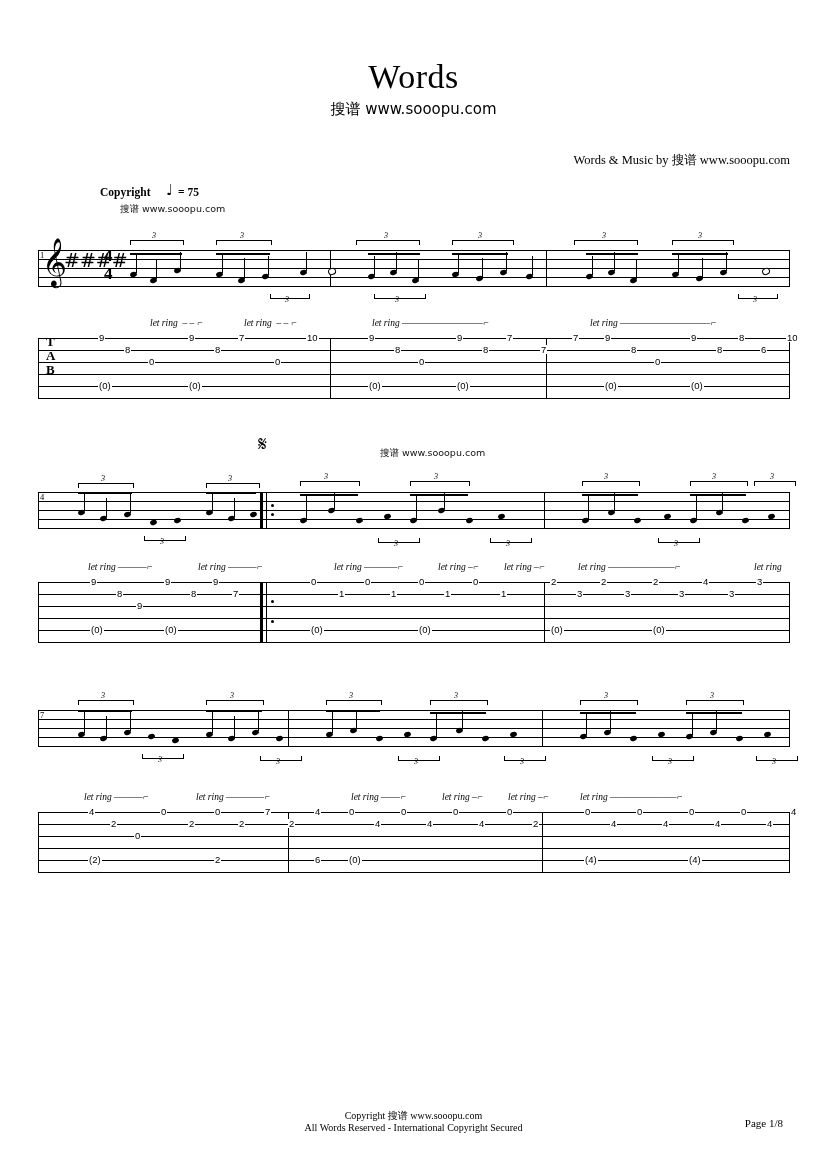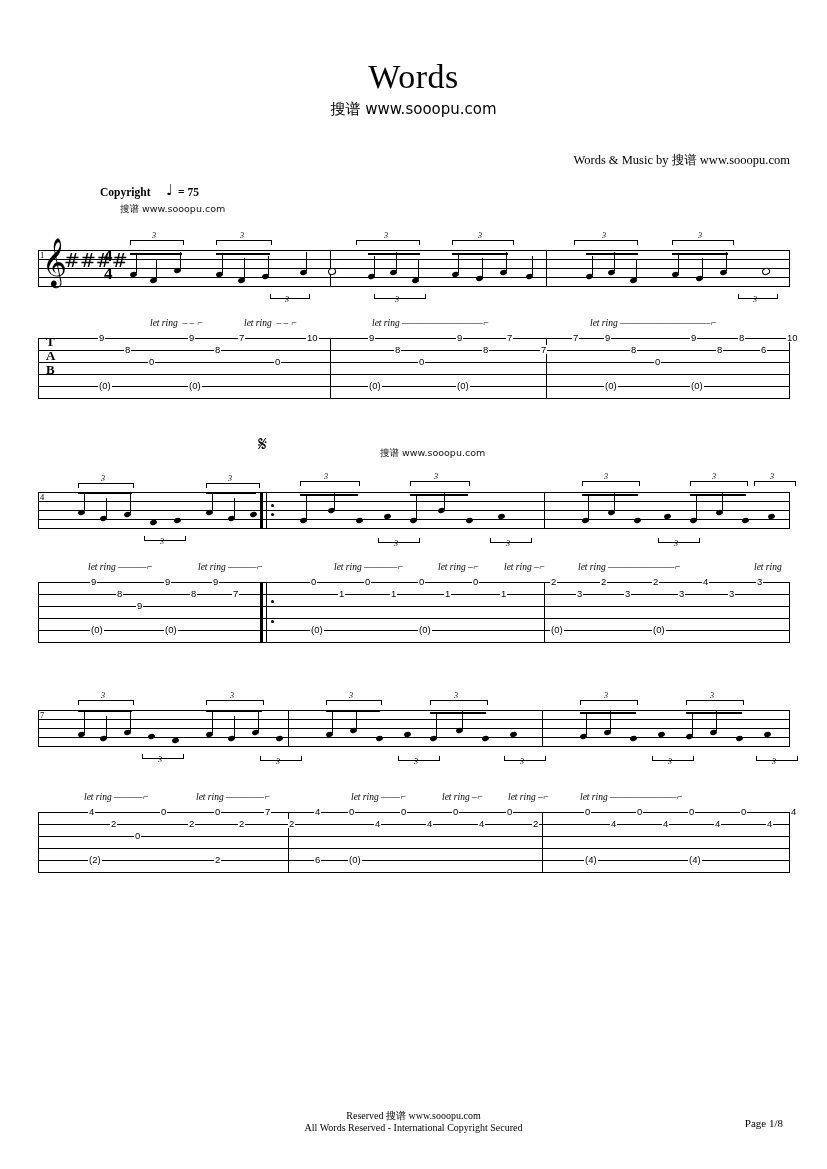--- a/index.html
+++ b/index.html
@@ -679,17 +679,17 @@
         <div class="tabnum" style="left: 624px; top: 7px;">4</div>
         <div class="tabnum" style="left: 650px; top: -5px;">0</div>
         <div class="tabnum" style="left: 650px; top: 43px;">(4)</div>
         <div class="tabnum" style="left: 676px; top: 7px;">4</div>
         <div class="tabnum" style="left: 702px; top: -5px;">0</div>
         <div class="tabnum" style="left: 728px; top: 7px;">4</div>
         <div class="tabnum" style="left: 752px; top: -5px;">4</div>
       </div>
   </div>
 
-  <div class="copyright copy1">Reserved 搜谱 www.sooopu.com</div>
+  <div class="copyright copy1">Copyright 搜谱 www.sooopu.com</div>
   <div class="copyright copy2">All Words Reserved - International Copyright Secured</div>
   <div class="pagenum">Page 1/8</div>
 
 </div>
 
 </body></html>

